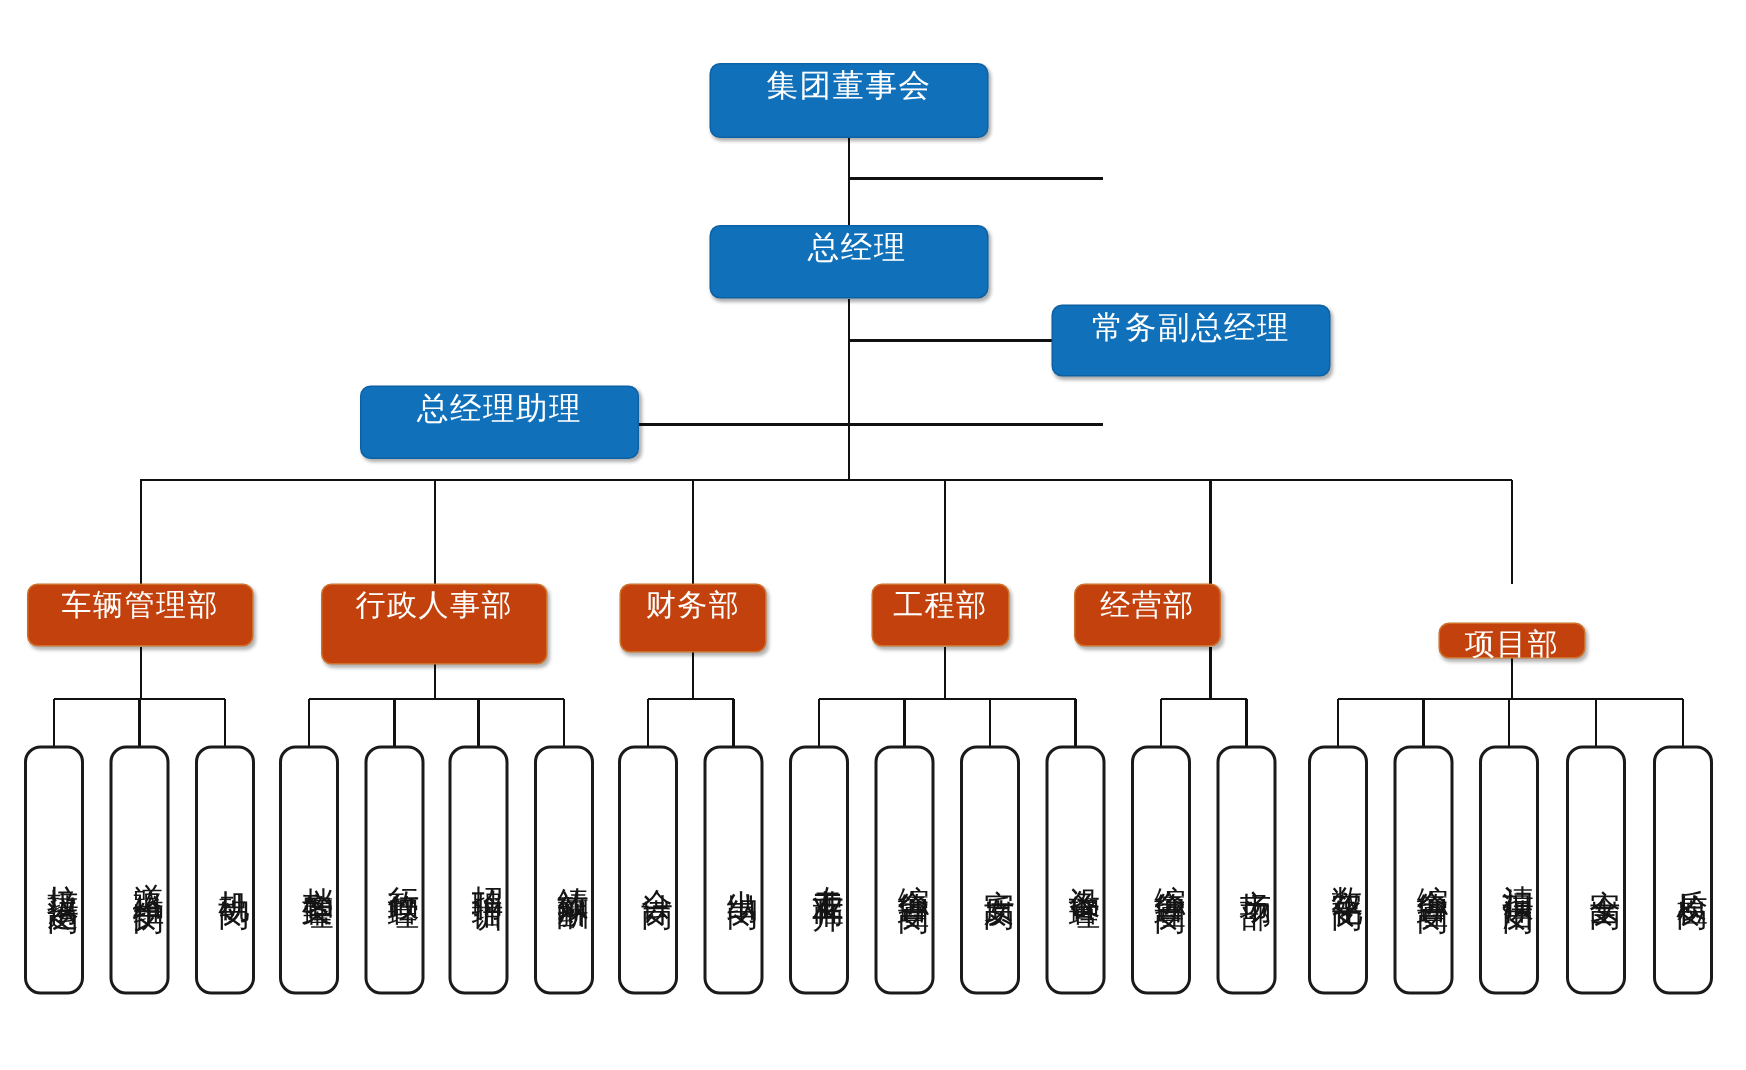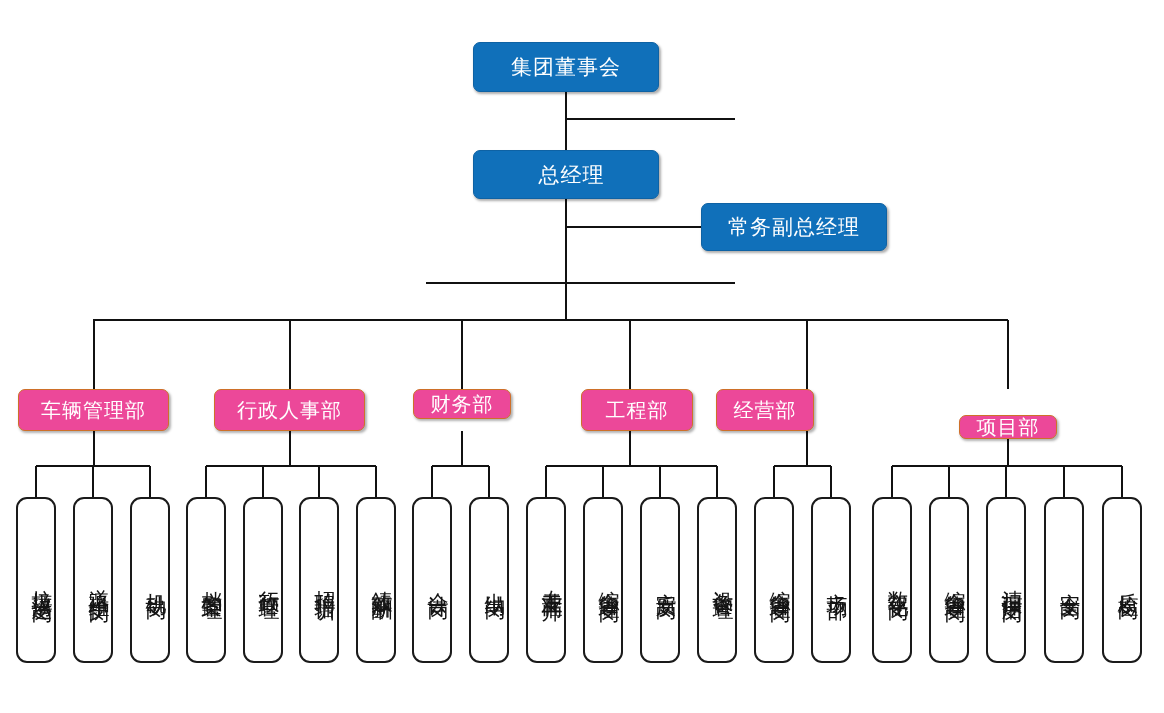--- a/index.html
+++ b/index.html
@@ -23,39 +23,38 @@
     left: 0;
     top: 0;
     width: 1164px;
     height: 713px;
     pointer-events: none;
   }
   .node {
     position: absolute;
     box-sizing: border-box;
     display: flex;
-    align-items: center;
     justify-content: center;
     text-align: center;
     border-radius: 7px;
     z-index: 3;
   }
   
   .node.blue {
     background: #1070BA;
     color: #ffffff;
     border: 1px solid #0E62A4;
     box-shadow: 1.5px 2px 2.5px rgba(0,0,0,0.32);
     font-size: 21px;
     letter-spacing: 1px;
     font-weight: 400;
   }
   
   .node.orange {
-    background: #ec4899;
+    background: #c2410c;
     color: #ffffff;
     border: 1px solid #CE7029;
     box-shadow: 1.5px 2px 2.5px rgba(0,0,0,0.30);
     font-size: 20px;
     letter-spacing: 1px;
     font-weight: 400;
   }
   
   .node.leaf {
     background: #ffffff;
@@ -137,32 +136,35 @@
 
   <div class="node blue" style="left: 473px; top: 42px; width: 186px; height: 50px;">
     <span>集团董事会</span>
   </div>
   <div class="node blue" style="left: 473px; top: 150px; width: 186px; height: 49px; padding-left: 11px;">
     <span>总经理</span>
   </div>
   <div class="node blue" style="left: 701px; top: 203px; width: 186px; height: 48px;">
     <span>常务副总经理</span>
   </div>
+  <div class="node blue" style="left: 240px; top: 257px; width: 186px; height: 49px;">
+    <span>总经理助理</span>
+  </div>
 
   <div id="dept-layer">
       <div class="node orange" style="left: 18px; top: 389px; width: 151px; height: 42px;">
         <span>车辆管理部</span>
       </div>
-      <div class="node orange" style="left: 214px; top: 389px; width: 151px; height: 42px;">
+      <div class="node orange" style="left: 214px; top: 389px; width: 151px; height: 54px;">
         <span>行政人事部</span>
       </div>
-      <div class="node orange" style="left: 413px; top: 389px; width: 98px; height: 30px;">
+      <div class="node orange" style="left: 413px; top: 389px; width: 98px; height: 46px;">
         <span>财务部</span>
       </div>
-      <div class="node orange" style="left: 581px; top: 389px; width: 112px; height: 42px;">
+      <div class="node orange" style="left: 581px; top: 389px; width: 92px; height: 42px;">
         <span>工程部</span>
       </div>
       <div class="node orange" style="left: 716px; top: 389px; width: 98px; height: 42px;">
         <span>经营部</span>
       </div>
       <div class="node orange" style="left: 959px; top: 367px; width: 98px; height: 24px; margin-top: 48px;">
         <span>项目部</span>
       </div>
     </div>
   <div id="post-layer">

